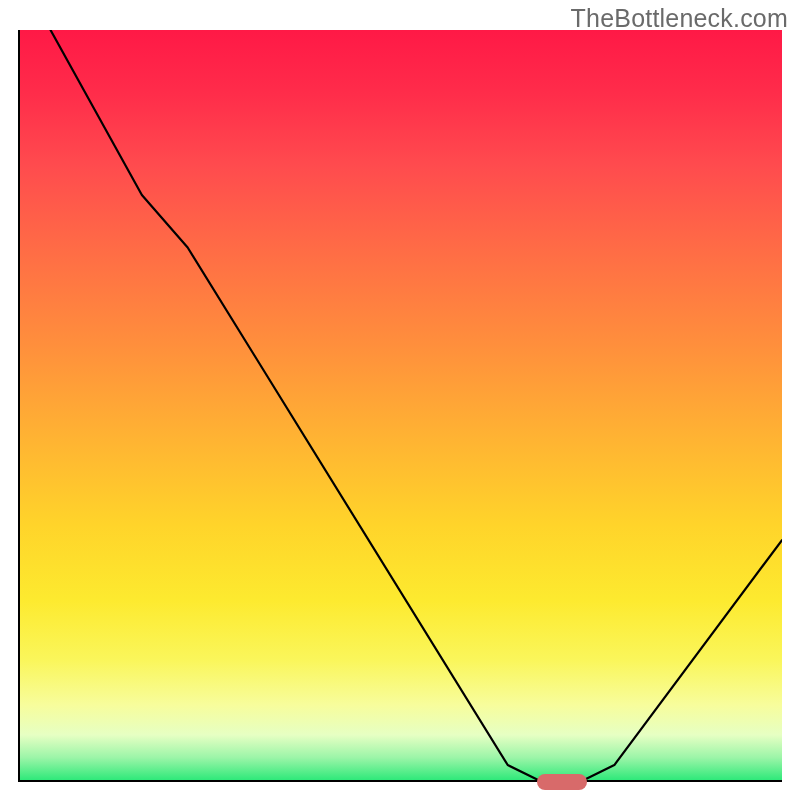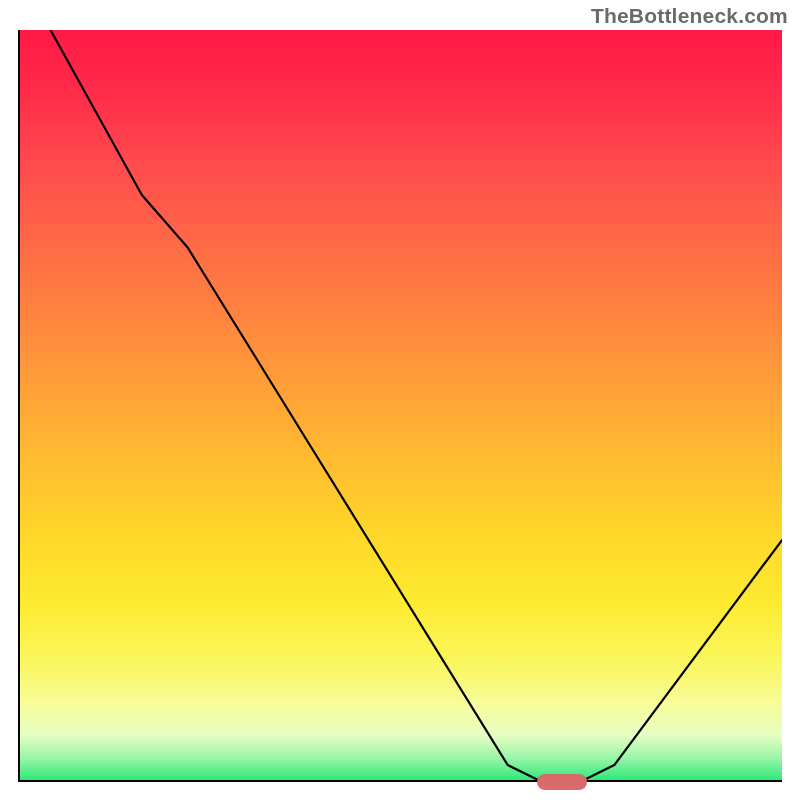--- a/index.html
+++ b/index.html
@@ -7,22 +7,22 @@
     width: 800px;
     height: 800px;
     background: #ffffff;
     position: relative;
     font-family: Arial, sans-serif;
   }
   .watermark {
     position: absolute;
     top: 4px;
     right: 12px;
-    font-size: 21px;
-    font-weight: bold;
+    font-size: 25px;
+    font-weight: normal;
     color: #6a6a6a;
     letter-spacing: 0.2px;
   }
   .chart-area {
     position: absolute;
     left: 18px;
     top: 30px;
     width: 764px;
     height: 752px;
     border-left: 2px solid #000;

